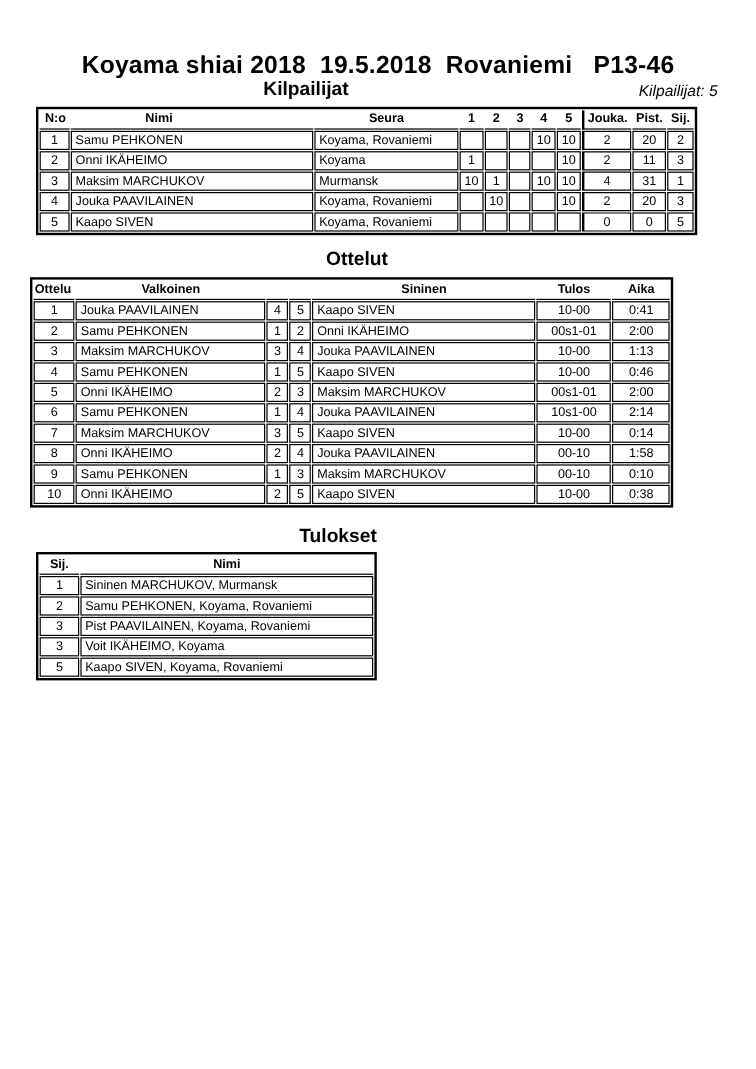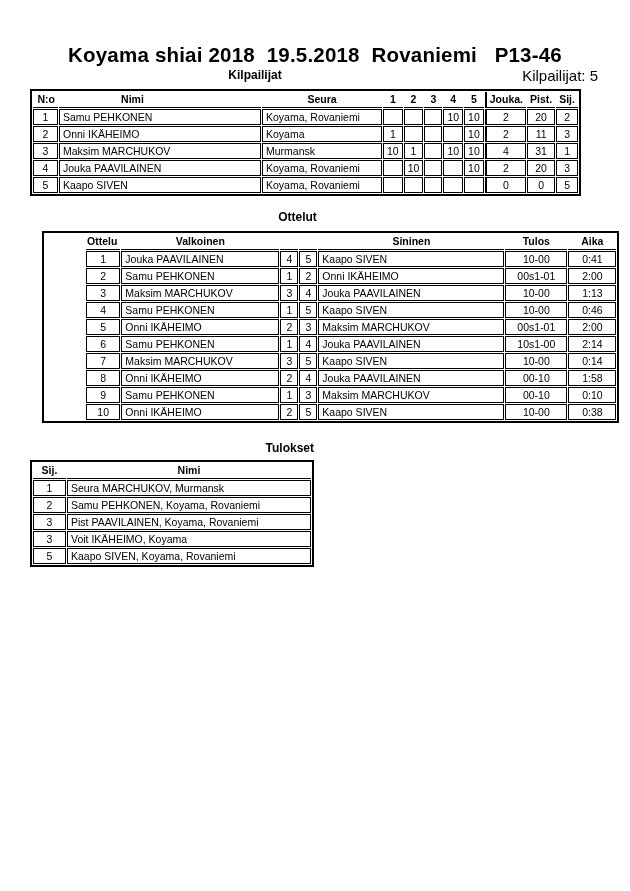--- a/index.html
+++ b/index.html
@@ -1,37 +1,37 @@
 <!DOCTYPE html>
 <html><head>
 <meta charset="utf-8">
 <style>
   html,body{margin:0;padding:0;background:#fff;}
   .page{position:relative;width:630px;height:794px;background:#fff;overflow:hidden;
         font-family:"Liberation Sans",sans-serif;color:#000;}
   .title{position:absolute;top:43px;left:0;width:630px;text-align:center;
          font-weight:bold;font-size:20.5px;line-height:24px;white-space:pre;letter-spacing:.2px;}
-  .sec-title{position:absolute;font-weight:bold;font-size:12px;line-height:14px;text-align:center;}
+  .sec-title{position:absolute;font-weight:bold;font-size:16px;line-height:14px;text-align:center;}
   .kilp-title{top:68px;left:30px;width:450px;}
   .ottelut-title{top:210px;left:30px;width:535px;}
   .tulokset-title{top:441px;left:30px;width:284px;text-align:right;}
-  .count{position:absolute;top:70px;right:32px;font-size:15px;line-height:12px;}
+  .count{position:absolute;top:70px;right:32px;font-size:13px;line-height:12px;font-style:italic;}
   table.tbl{position:absolute;border-collapse:separate;border-spacing:1px;
             border:2px solid #000;table-layout:fixed;background:#fff;}
   .tbl th,.tbl td{box-sizing:border-box;height:16px;font-size:10.5px;line-height:13px;
                   padding:0 3px;white-space:nowrap;overflow:hidden;vertical-align:middle;}
   .tbl td{border:1px solid #000;}
   .tbl th{border:0;border-bottom:1px solid #000;font-weight:bold;text-align:center;}
   .c{text-align:center;}
   td.vthick{border-left:2px solid #000;}
   th.vthick{border-left:2px solid #000;}
   th.th-left{text-align:right;padding-left:1px;}
   th.th-nimi{text-align:center;padding-right:58px;}
   .tbl1{top:89px;left:30px;}
-  .tbl2{top:231px;left:42px;padding-left:41px;}
+  .tbl2{top:231px;left:25px;}
   .tbl3{top:460px;left:30px;}
 </style>
 </head>
 <body>
 
 <div class="page">
 
   <div class="title">Koyama shiai 2018  19.5.2018  Rovaniemi   P13-46</div>
 
   <div class="sec-title kilp-title">Kilpailijat</div>
@@ -279,21 +279,21 @@
     <thead>
       <tr>
         <th>Sij.</th>
         <th>Nimi</th>
       </tr>
     </thead>
     <tbody>
 
         <tr>
           <td class="c">1</td>
-          <td>Seura MARCHUKOV, Murmansk</td>
+          <td>Sininen MARCHUKOV, Murmansk</td>
         </tr>
 
         <tr>
           <td class="c">2</td>
           <td>Samu PEHKONEN, Koyama, Rovaniemi</td>
         </tr>
 
         <tr>
           <td class="c">3</td>
           <td>Pist PAAVILAINEN, Koyama, Rovaniemi</td>

